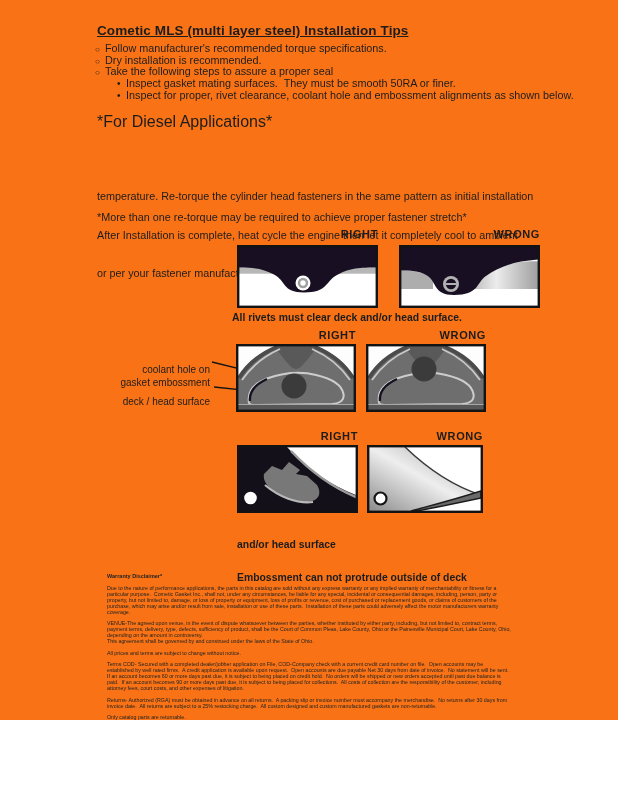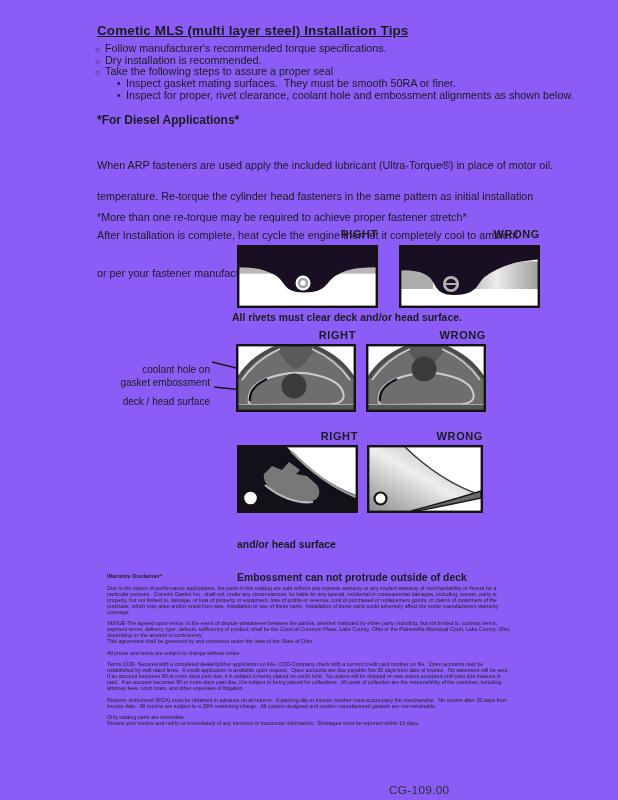--- a/index.html
+++ b/index.html
@@ -1,30 +1,30 @@
 <!DOCTYPE html>
 <html><head>
 <meta charset="utf-8">
 <style>
   html,body{margin:0;padding:0;background:#ffffff;}
   .page{
-    position:relative;width:618px;height:800px;background:#8b5cf6;overflow:hidden;
+    position:relative;width:618px;height:720px;background:#f97316;overflow:hidden;
     font-family:"Liberation Sans",sans-serif;color:#1c1c1c;
   }
   .abs{position:absolute;}
   .title{
     left:97px;top:23px;font-size:13.5px;font-weight:bold;letter-spacing:.1px;
     text-decoration:underline;white-space:pre;
   }
   .bullets{left:95px;top:43px;font-size:10.8px;line-height:11.7px;}
   .bullet-row{position:relative;padding-left:10px;white-space:pre;}
   .bullet-row .mark{position:absolute;left:0;top:1px;font-size:8px;}
   .sub-row{position:relative;padding-left:31px;white-space:pre;}
   .sub-row .mark{position:absolute;left:22px;top:0;font-size:10px;}
-  .diesel-h{left:97px;top:113px;font-size:12px;font-weight:bold;white-space:pre;}
+  .diesel-h{left:97px;top:113px;font-size:16px;font-weight:normal;white-space:pre;}
   .body-par{left:97px;font-size:10.8px;line-height:12.9px;white-space:pre;}
   .p1{top:133px;} .p2{top:164px;} .note{top:211px;text-align:right;}
   .dg-label{font-size:11px;font-weight:bold;letter-spacing:.6px;text-align:right;white-space:pre;}
   .dg-caption{font-size:10.4px;font-weight:bold;white-space:pre;line-height:11.3px;}
   .ann{font-size:10px;line-height:10.8px;text-align:right;white-space:pre;}
   .panel{display:block;}
   .fineprint{left:107px;top:574px;width:404px;font-size:5.3px;line-height:5.95px;color:#222;}
   .fineprint .fp-h{font-weight:bold;font-size:5.5px;margin-bottom:6px;}
   .fineprint p{margin:0 0 5.6px 0;white-space:pre-wrap;}
   .fineprint .tight{margin:0;white-space:pre-wrap;}
@@ -41,21 +41,20 @@
     <div class="bullet-row"><span class="mark">○</span><span>Follow manufacturer's recommended torque specifications.</span></div>
     <div class="bullet-row"><span class="mark">○</span><span>Dry installation is recommended.</span></div>
     <div class="bullet-row"><span class="mark">○</span><span>Take the following steps to assure a proper seal</span></div>
     <div class="sub-row"><span class="mark">•</span><span>Inspect gasket mating surfaces.  They must be smooth 50RA or finer.</span></div>
     <div class="sub-row"><span class="mark">•</span><span>Inspect for proper, rivet clearance, coolant hole and embossment alignments as shown below.</span></div>
   </div>
 
   <div class="abs diesel-h">*For Diesel Applications*</div>
 
   <div class="abs body-par p1">
-    <div>When ARP fasteners are used apply the included lubricant (Ultra-Torque®) in place of motor oil.</div>
   </div>
 
   <div class="abs body-par p2">
     <div>temperature. Re-torque the cylinder head fasteners in the same pattern as initial installation</div>
     <div>After Installation is complete, heat cycle the engine then let it completely cool to ambient</div>
     <div>or per your fastener manufacturer's recommendations.</div>
   </div>
 
   <div class="abs body-par note">*More than one re-torque may be required to achieve proper fastener stretch*</div>
 

